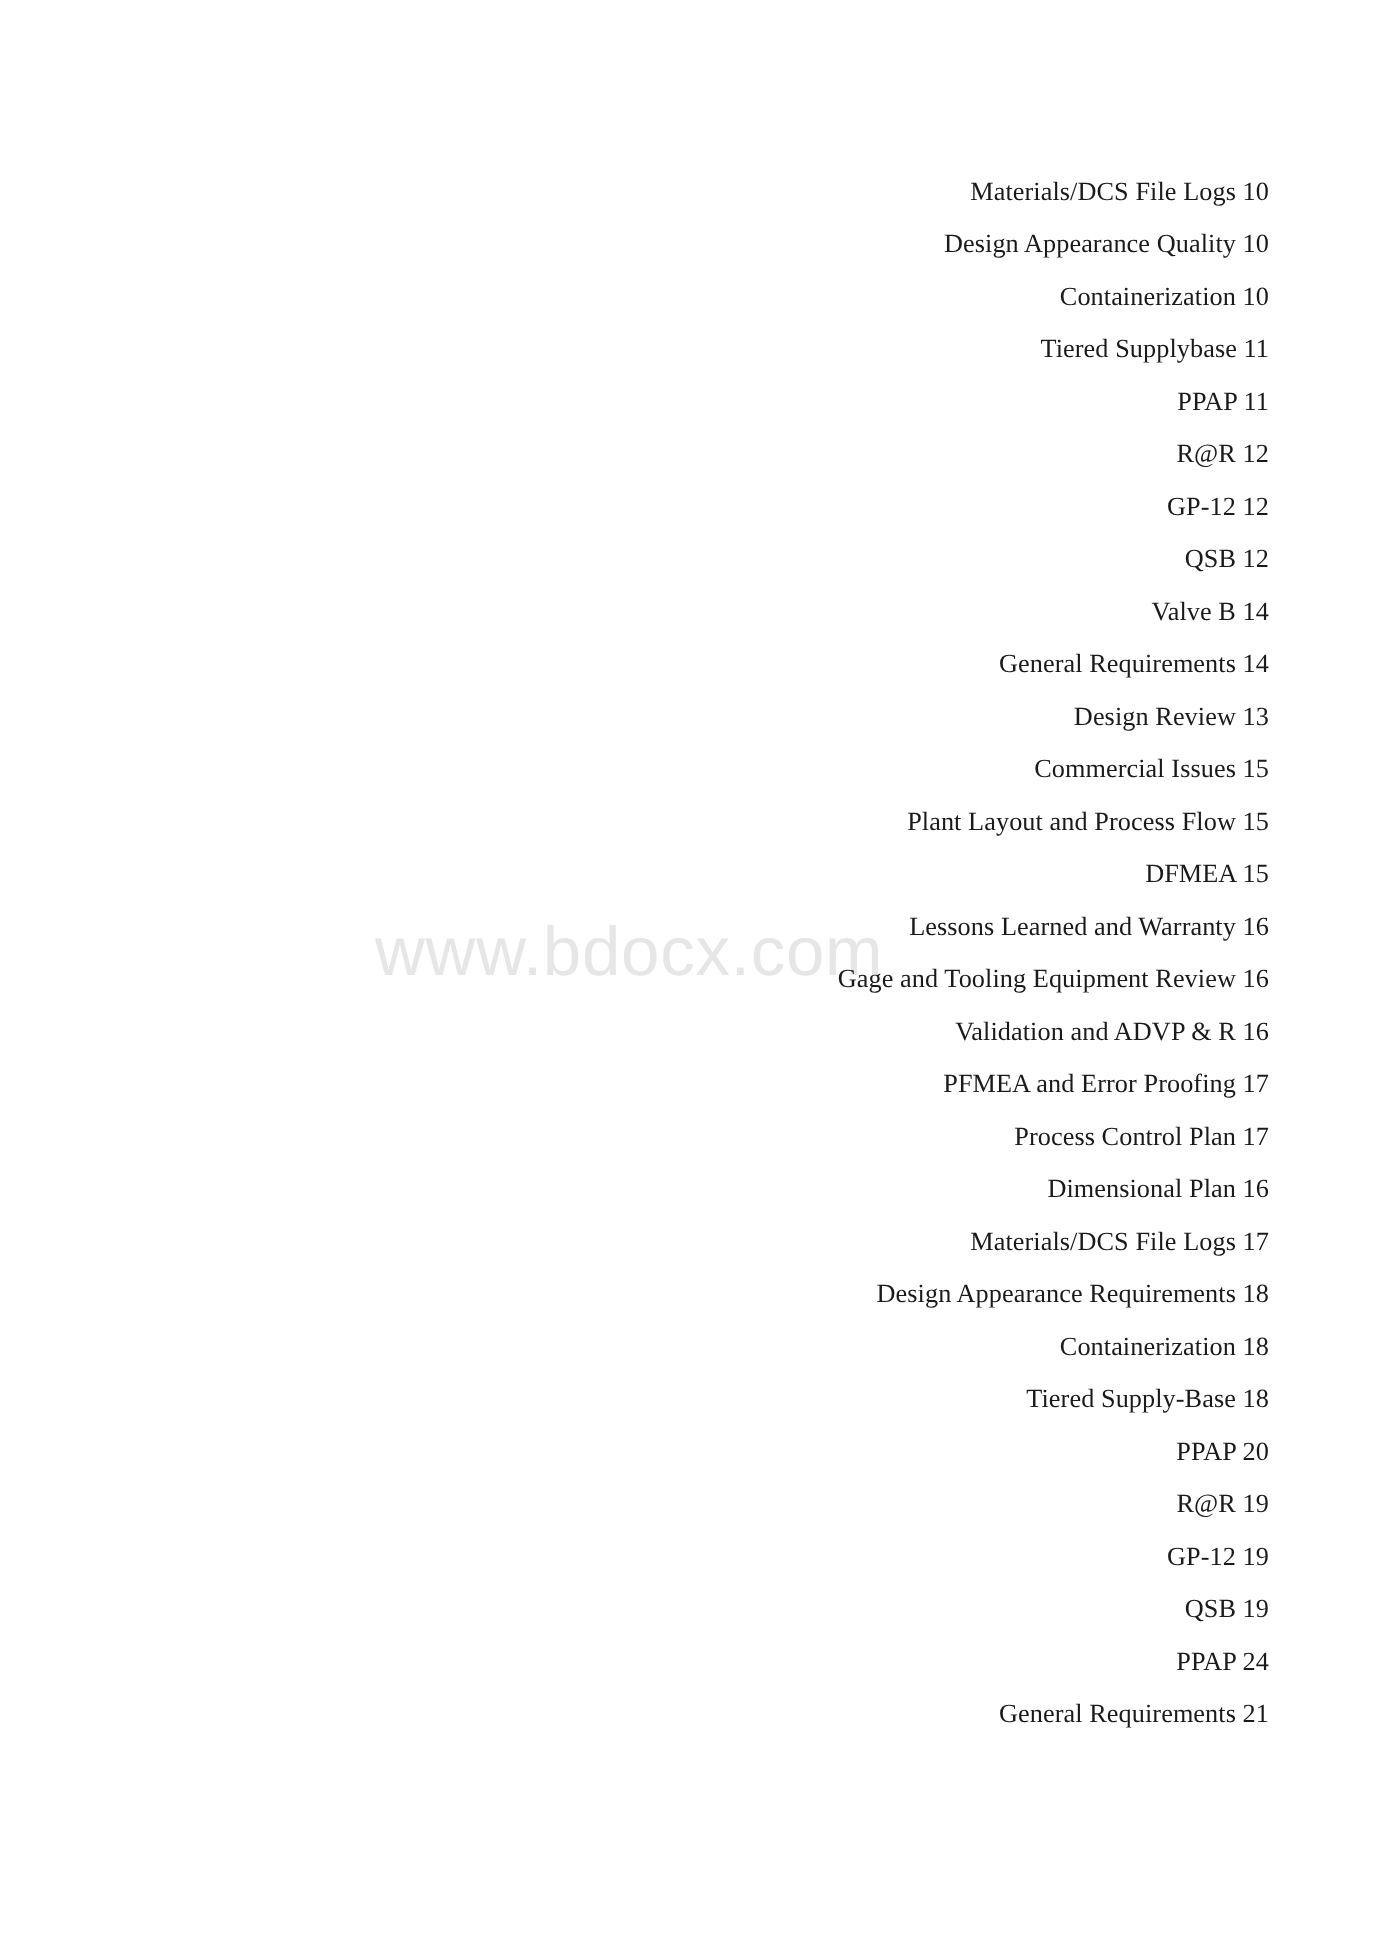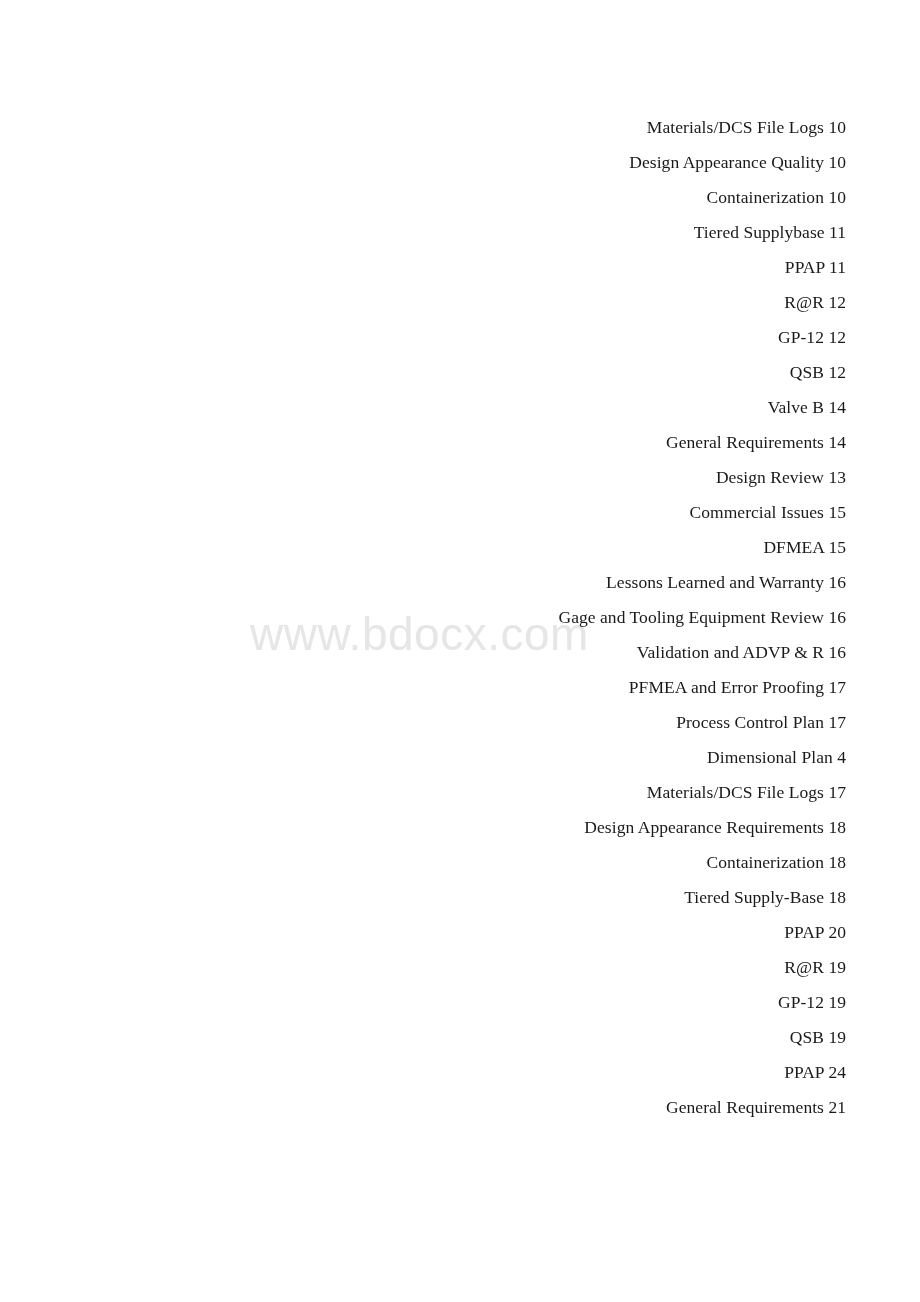--- a/index.html
+++ b/index.html
@@ -74,27 +74,28 @@
       <div class="toc-entry">Containerization 10</div>
       <div class="toc-entry">Tiered Supplybase 11</div>
       <div class="toc-entry">PPAP 11</div>
       <div class="toc-entry">R@R 12</div>
       <div class="toc-entry">GP-12 12</div>
       <div class="toc-entry">QSB 12</div>
       <div class="toc-entry">Valve B 14</div>
       <div class="toc-entry">General Requirements 14</div>
       <div class="toc-entry">Design Review 13</div>
       <div class="toc-entry">Commercial Issues 15</div>
+      <div class="toc-entry">Plant Layout and Process Flow 15</div>
       <div class="toc-entry">DFMEA 15</div>
       <div class="toc-entry">Lessons Learned and Warranty 16</div>
       <div class="toc-entry">Gage and Tooling Equipment Review 16</div>
       <div class="toc-entry">Validation and ADVP &amp; R 16</div>
       <div class="toc-entry">PFMEA and Error Proofing 17</div>
       <div class="toc-entry">Process Control Plan 17</div>
-      <div class="toc-entry">Dimensional Plan 4</div>
+      <div class="toc-entry">Dimensional Plan 16</div>
       <div class="toc-entry">Materials/DCS File Logs 17</div>
       <div class="toc-entry">Design Appearance Requirements 18</div>
       <div class="toc-entry">Containerization 18</div>
       <div class="toc-entry">Tiered Supply-Base 18</div>
       <div class="toc-entry">PPAP 20</div>
       <div class="toc-entry">R@R 19</div>
       <div class="toc-entry">GP-12 19</div>
       <div class="toc-entry">QSB 19</div>
       <div class="toc-entry">PPAP 24</div>
       <div class="toc-entry">General Requirements 21</div>

